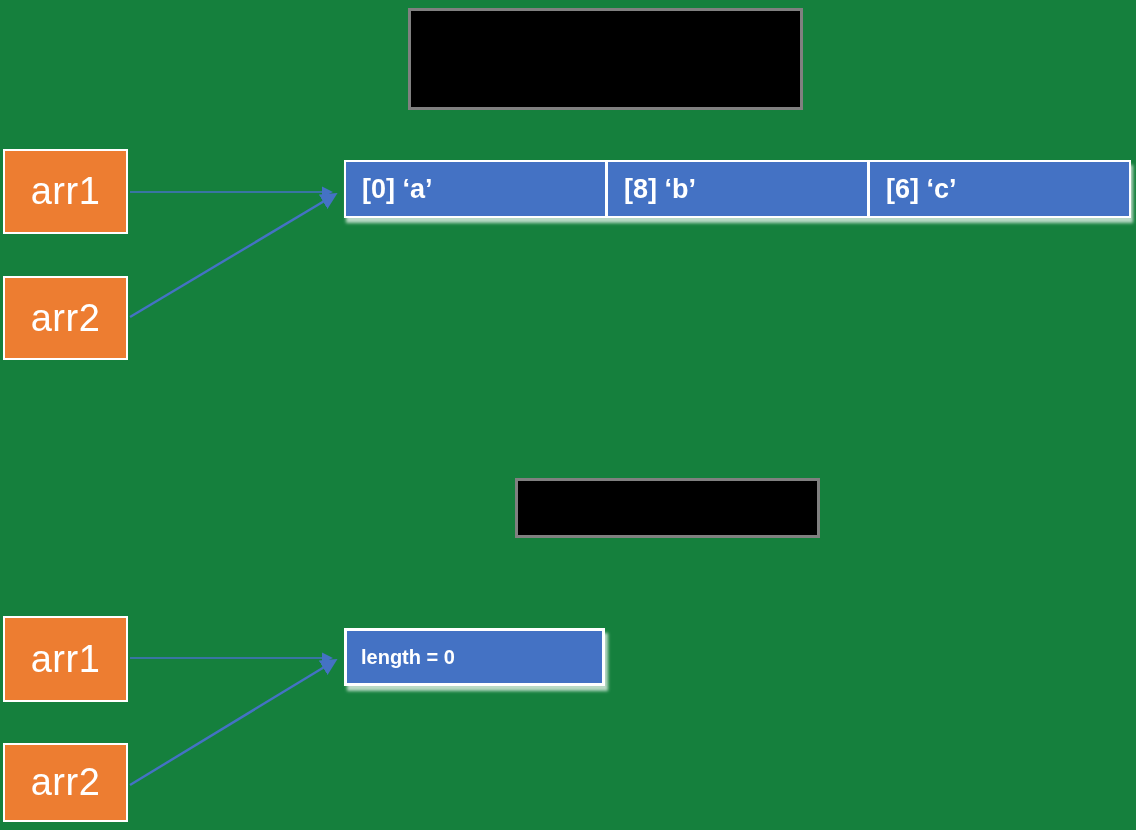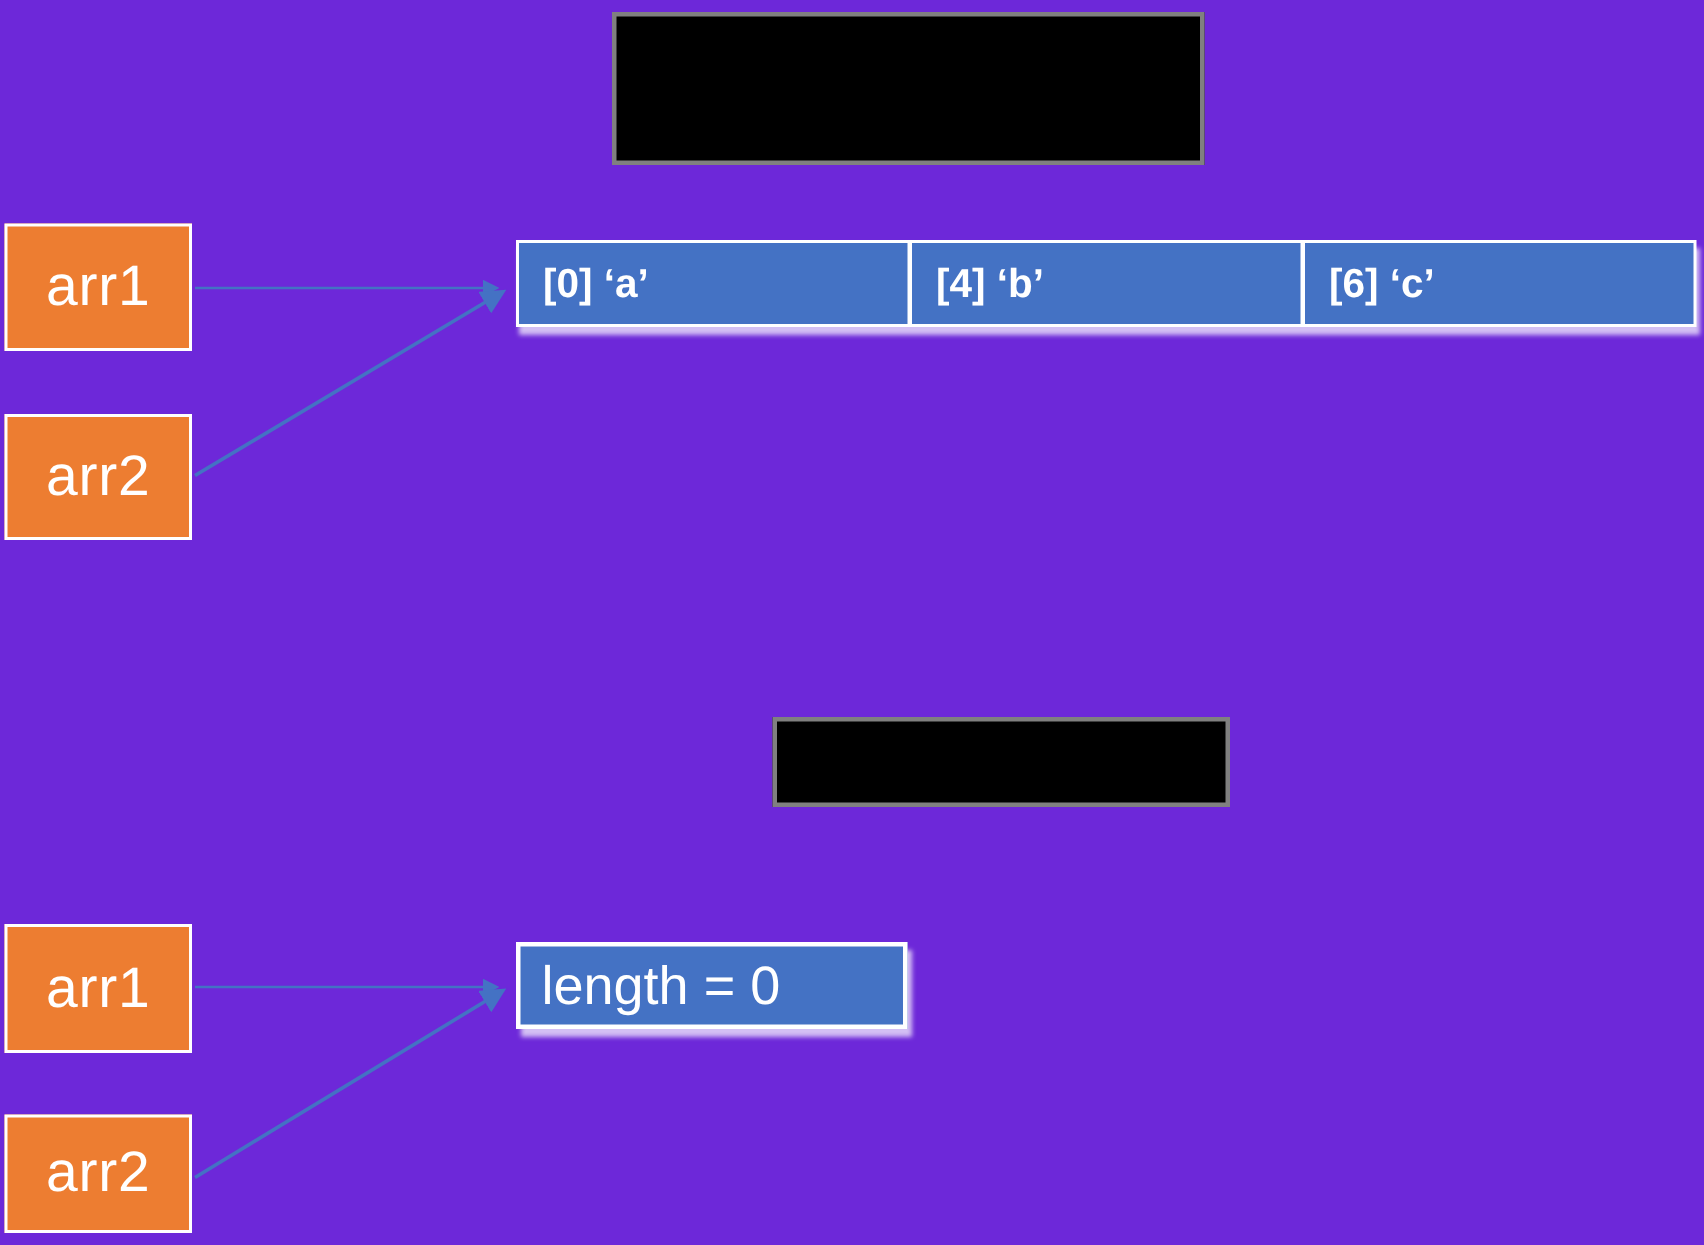--- a/index.html
+++ b/index.html
@@ -1,19 +1,19 @@
 <!DOCTYPE html>
 <html><head>
 <meta charset="utf-8">
 <style>
   html,body{margin:0;padding:0;background:#000;}
   .canvas{
     position:relative;
     width:1136px;height:830px;
-    background:#6d28d9;
+    background:#15803d;
     overflow:hidden;
     font-family:"Liberation Sans", sans-serif;
   }
   .code-box{
     position:absolute;
     box-sizing:border-box;
     border:3px solid #808080;
     background:#000;
   }
   .code-box.top{left:408px;top:8px;width:395px;height:102px;}
@@ -53,22 +53,22 @@
     display:flex;align-items:center;
     padding-left:16px;
   }
   .length-box{
     position:absolute;
     left:344px;top:628px;width:261px;height:58px;
     box-sizing:border-box;
     background:#4472C4;
     border:3px solid #ffffff;
     color:#ffffff;
-    font-weight:normal;
-    font-size:36px;
+    font-weight:bold;
+    font-size:20px;
     display:flex;align-items:center;
     padding-left:14px;
     box-shadow:3px 5px 3px rgba(255,255,255,0.7);
   }
   .arrow-layer{
     position:absolute;left:0;top:0;width:1136px;height:830px;
     pointer-events:none;
   }
 </style>
 </head>
@@ -80,21 +80,21 @@
 
   <div class="var-box t1">
     <span>arr1</span>
   </div>
   <div class="var-box t2">
     <span>arr2</span>
   </div>
 
   <div class="array-bar">
     <div class="array-cell">[0] ‘a’</div>
-    <div class="array-cell">[4] ‘b’</div>
+    <div class="array-cell">[8] ‘b’</div>
     <div class="array-cell">[6] ‘c’</div>
   </div>
 
   <div class="code-box bottom"></div>
 
   <div class="var-box b1">
     <span>arr1</span>
   </div>
   <div class="var-box b2">
     <span>arr2</span>

